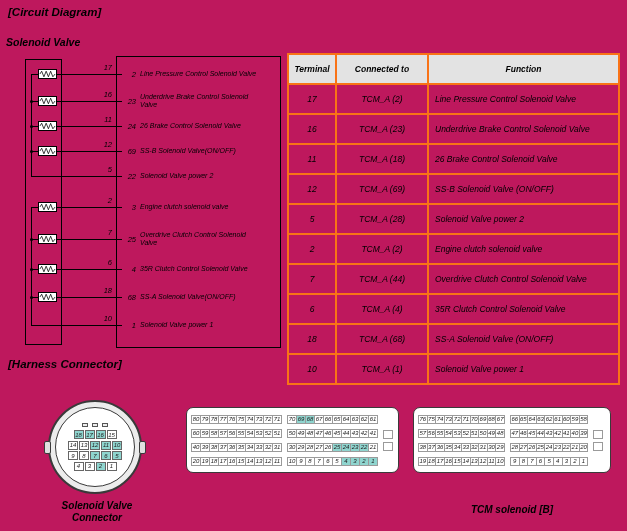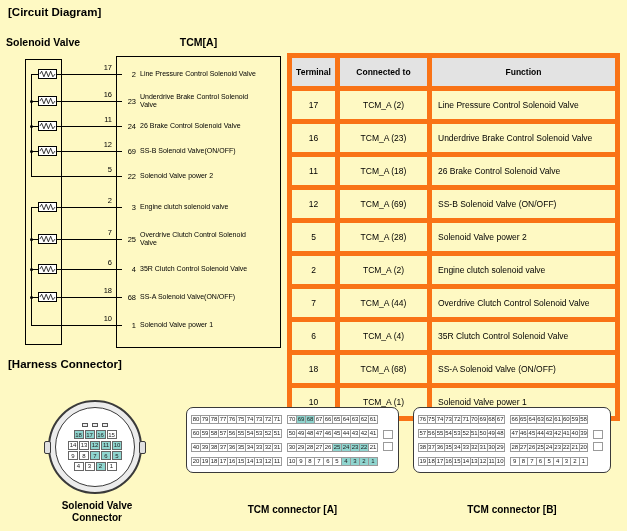--- a/index.html
+++ b/index.html
@@ -1,31 +1,31 @@
 <!DOCTYPE html>
 <html><head>
 <meta charset="utf-8">
 <style>
 *{margin:0;padding:0;box-sizing:border-box;}
 html,body{background:#fff;}
-.canvas{position:relative;width:627px;height:531px;background:#fef9c3;font-family:"Liberation Sans","DejaVu Sans",sans-serif;color:#000;overflow:hidden;}
+.canvas{position:relative;width:627px;height:531px;background:#be185d;font-family:"Liberation Sans","DejaVu Sans",sans-serif;color:#000;overflow:hidden;font-style:italic;}
 .title{position:absolute;font-size:11.5px;font-weight:bold;}
 .sub-label{position:absolute;font-size:10.5px;font-weight:bold;}
 #circuit{position:absolute;left:0;top:0;width:100%;height:100%;}
 .cbox{position:absolute;border:1px solid #000;}
 .hline{position:absolute;height:1px;background:#000;}
 .vline{position:absolute;width:1px;background:#000;}
 .dot{position:absolute;width:3px;height:3px;border-radius:50%;background:#000;}
 .coil{position:absolute;border:1px solid #000;background:#fff;}
 .coil svg{display:block;width:100%;height:100%;}
 .t-num{position:absolute;font-size:7.5px;text-align:right;}
 .p-num{position:absolute;font-size:7.5px;text-align:right;}
 .p-label{position:absolute;font-size:7px;line-height:8px;display:flex;align-items:center;}
 .conn-table{position:absolute;left:287px;top:53px;width:333px;border-collapse:collapse;table-layout:fixed;font-size:8.5px;}
-.conn-table th,.conn-table td{border:5px solid #f97316;padding:9px 3px;overflow:hidden;}
+.conn-table th,.conn-table td{border:2px solid #f97316;padding:9px 3px;overflow:hidden;}
 .conn-table th{background:#e3e3e3;font-weight:bold;height:18px;text-align:center;}
 .conn-table td{height:17px;}
 .conn-table td.ctr{text-align:center;}
 .conn-table td.fn{text-align:left;padding-left:6px;}
 .circle-outer{position:absolute;left:48px;top:400px;width:94px;height:94px;border:2px solid #3a3a3a;border-radius:50%;background:#ececec;}
 .ear{position:absolute;width:7px;height:13px;border:1px solid #3a3a3a;background:#e0e0e0;border-radius:2px;top:39px;}
 .ear-l{left:-6px;}
 .ear-r{right:-6px;}
 .circle-inner{position:absolute;left:5px;top:5px;width:80px;height:80px;border:1.5px solid #3a3a3a;border-radius:50%;background:#fff;display:flex;flex-direction:column;align-items:center;justify-content:center;}
 .keyways{display:flex;gap:4px;margin-bottom:3px;}
@@ -46,21 +46,20 @@
 </style>
 <style>.pin-cell.hl{background:#8fd5cf;}</style></head>
 <body>
 
 <div class="canvas">
 
   <div class="title" style="left:8px;top:6px">[Circuit Diagram]</div>
   <div class="title" style="left:8px;top:358px">[Harness Connector]</div>
 
   <div class="sub-label" style="left:6px;top:36px;width:95px">Solenoid Valve</div>
-  <div class="sub-label" style="left:116px;top:36px;width:165px;text-align:center">TCM[A]</div>
 
   <div id="circuit">
       <div class="cbox" style="left: 25px; top: 59px; width: 37px; height: 286px;"></div>
       <div class="cbox" style="left: 116px; top: 56px; width: 165px; height: 292px;"></div>
       <div class="vline" style="left: 31px; top: 74px; height: 102px;"></div>
       <div class="vline" style="left: 31px; top: 207px; height: 118px;"></div>
       <div class="hline" style="left: 31px; top: 74px; width: 7px;"></div>
       <div class="coil" style="left: 38px; top: 69px; width: 19px; height: 10px;">
         <svg viewBox="0 0 19 10" preserveAspectRatio="none">
           <polyline points="1,5 3,1.5 5.5,8.5 8,1.5 10.5,8.5 13,1.5 15.5,8.5 18,5" fill="none" stroke="#000" stroke-width="0.9"></polyline>
@@ -468,16 +467,15 @@
     <div id="side-b" class="side-block">
         <div class="pin-cell"></div>
         <div class="pin-cell"></div>
       </div>
   </div>
 
   <div class="h-label" style="left:35px;top:500px;width:124px">
     <div>Solenoid Valve</div>
     <div>Connector</div>
   </div>
-  <div class="h-label" style="left:186px;top:504px;width:213px">TCM connector [A]</div>
-  <div class="h-label" style="left:413px;top:504px;width:198px">TCM connector [B]</div>
+  <div class="h-label" style="left:413px;top:504px;width:198px">TCM solenoid [B]</div>
 
 </div>
 
 </body></html>

